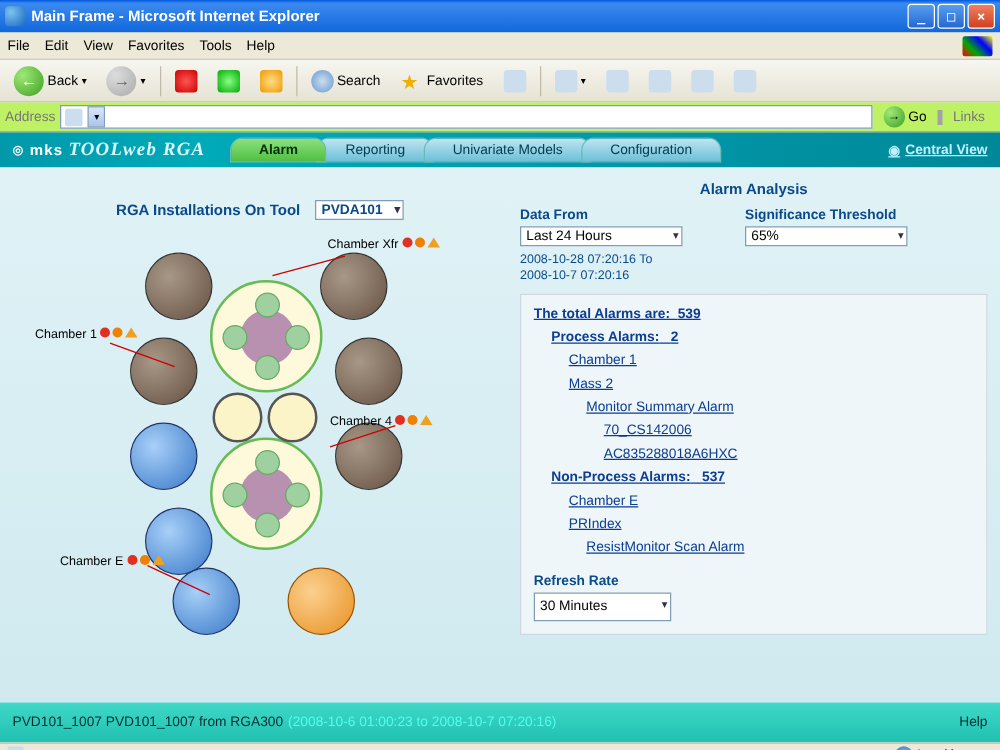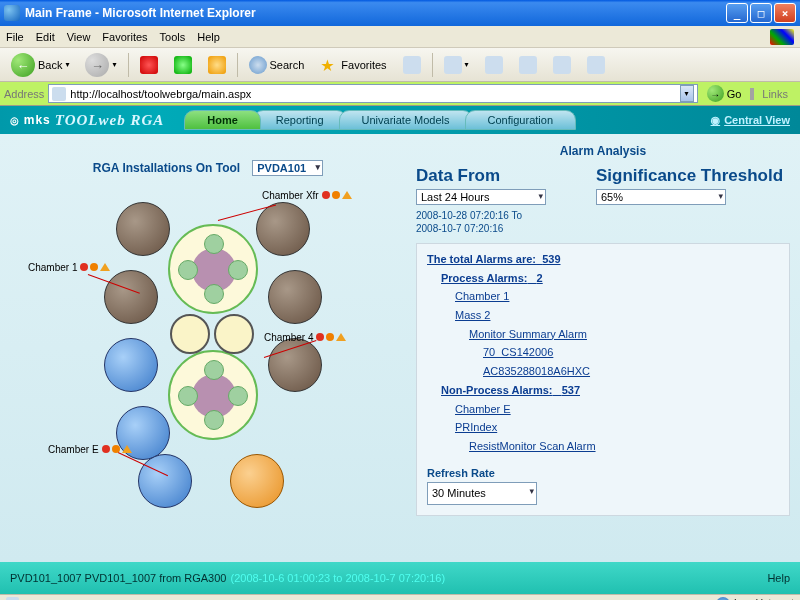--- a/index.html
+++ b/index.html
@@ -76,21 +76,21 @@
   .label { position:absolute; font-size:10px; color:#000; white-space:nowrap;}
   .dots { display:inline-flex; gap:2px; align-items:center; margin-left:3px;}
   .dot { width:8px;height:8px;border-radius:50%; display:inline-block;}
   .dot.red{background:#e03020;} .dot.orange{background:#f08000;}
   .tri { width:0;height:0;border-left:5px solid transparent;border-right:5px solid transparent;border-bottom:8px solid #f0a020; display:inline-block;}
   .line { position:absolute; background:#c00; height:1px; transform-origin: left center;}
   
   
   .rightpane .rtitle { color:#0a4a8a; font-weight:bold; font-size:12px; text-align:center; margin:4px 0 8px;}
   .formrow { display:flex; gap:50px; margin-bottom:4px;}
-  .formcol .flabel { color:#0a4a8a; font-weight:bold; font-size:17px; margin-bottom:3px;}
+  .formcol .flabel { color:#0a4a8a; font-weight:bold; font-size:11px; margin-bottom:3px;}
   .select.wide { min-width:130px;}
   .daterange { color:#0a4a8a; font-size:10px; margin-top:4px; line-height:1.3;}
   
   .alarmbox { background:#eef6fa; border:1px solid #cdd8e0; margin-top:8px; padding:6px 10px 10px; font-size:11px; line-height:1.7;}
   .alarmbox a, .alarmbox .alink { color:#0b3d91; text-decoration:underline; cursor:pointer;}
   .alarmbox .hdr { font-weight:bold; }
   .ind1 { padding-left:14px;} .ind2{padding-left:28px;} .ind3{padding-left:42px;} .ind4{padding-left:56px;}
   .refresh-row { margin-top:8px;}
   .refresh-row .flabel { color:#0a4a8a; font-weight:bold;}
   
@@ -176,38 +176,37 @@
     </div>
   <div class="tbtn">
       <span class="ico generic"></span>
     </div>
 </div>
 
 <div class="addrbar">
   <label>Address</label>
   <div class="addrbox">
     <div class="page-icon"></div>
-    <input value="http://localhost/toolwebrga/main.aspx" style="">
     <div class="dd">▾</div>
   </div>
   <div class="go-btn">
     <div class="circ">→</div>
     <span>Go</span>
   </div>
   <div class="links">Links</div>
 </div>
 
 <div class="apphdr">
   <div class="logo">
     <span style="font-size:10px">◎</span>
       <span>mks</span>
     <span class="tw">TOOLweb RGA</span>
   </div>
   <div class="tabset">
-    <div class="apptab active">Home</div>
+    <div class="apptab active">Alarm</div>
     <div class="apptab">Reporting</div>
     <div class="apptab">Univariate Models</div>
     <div class="apptab">Configuration</div>
   </div>
   <div class="cview">Central View</div>
 </div>
 
 <div class="content">
   <div class="leftpane">
     <div class="panetitle">

